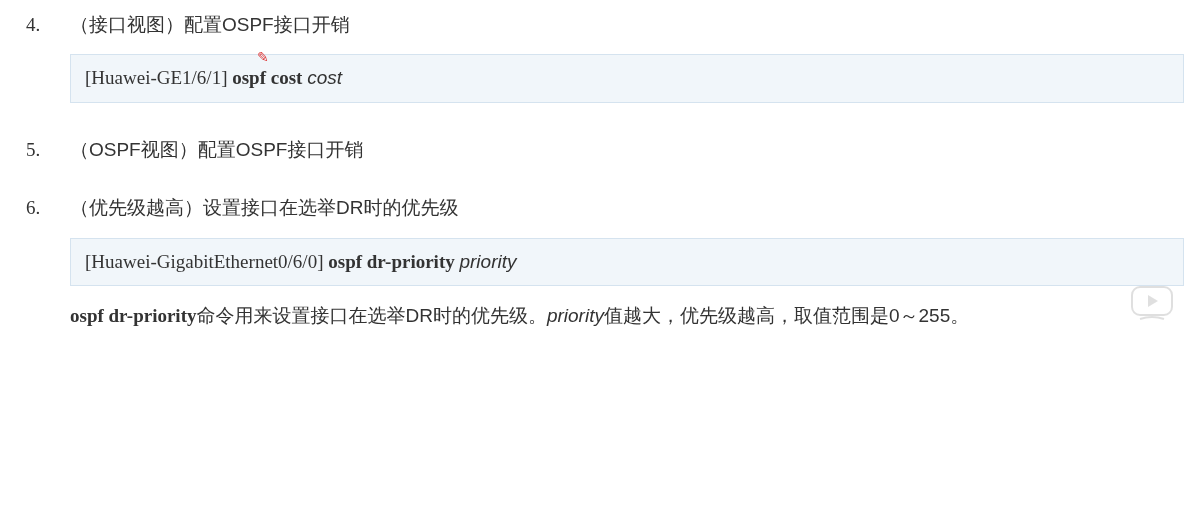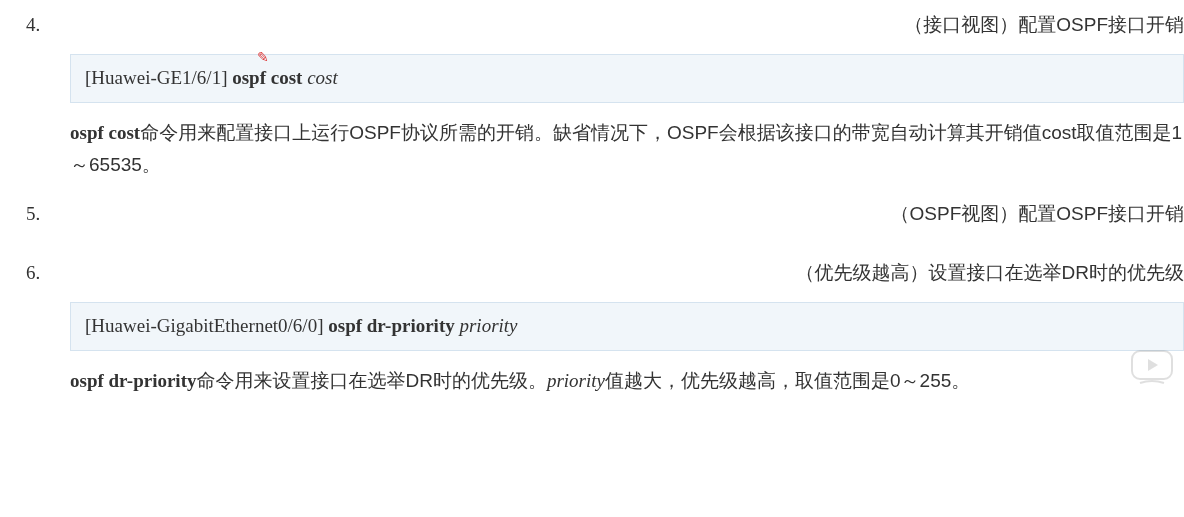--- a/index.html
+++ b/index.html
@@ -31,21 +31,20 @@
     width: 44px;
     flex-shrink: 0;
     text-align: left;
     padding-left: 6px;
   }
   .content {
     flex: 1;
   }
   .title {
     margin-bottom: 10px;
-    text-align: right;
   }
   .code-box {
     background: #f1f6fa;
     border: 1px solid #d5e3ef;
     padding: 8px 14px;
     margin: 4px 0 14px 0;
     font-family: Georgia, "Times New Roman", serif;
     font-size: 19px;
     position: relative;
   }
@@ -53,21 +52,21 @@
     font-size: 19px;
     line-height: 1.7;
   }
   .bold {
     font-weight: bold;
     font-family: Georgia, "Times New Roman", serif;
     text-align: right;
   }
   .italic {
     font-style: italic;
-    font-family: Liberation Serif, serif;
+    font-family: Liberation Sans, sans-serif;
   }
   .serif {
     font-family: Georgia, "Times New Roman", serif;
   }
   .pen {
     position: absolute;
     color: #d33;
     font-size: 14px;
     top: -8px;
   }
@@ -89,23 +88,20 @@
       <div class="content">
         <div class="title">（接口视图）配置OSPF接口开销</div>
       </div>
     </div>
     <div class="item-row">
       <div class="num"></div>
       <div class="content">
         <div class="code-box">
           <span class="pen" style="left:186px;">✎</span>
           <span class="serif">[Huawei-GE1/6/1] </span><span class="bold">ospf cost </span><span class="italic">cost</span>
-        </div>
-        <div class="desc">
-          <span class="bold">ospf cost</span><span>命令用来配置接口上运行OSPF协议所需的开销。缺省情况下，OSPF会根据该接口的带宽自动计算其开销值cost取值范围是1～65535。</span>
         </div>
       </div>
     </div>
   </li>
 
   <li>
     <div class="item-row">
       <div class="num serif">5.</div>
       <div class="content">
         <div class="title">（OSPF视图）配置OSPF接口开销</div>

